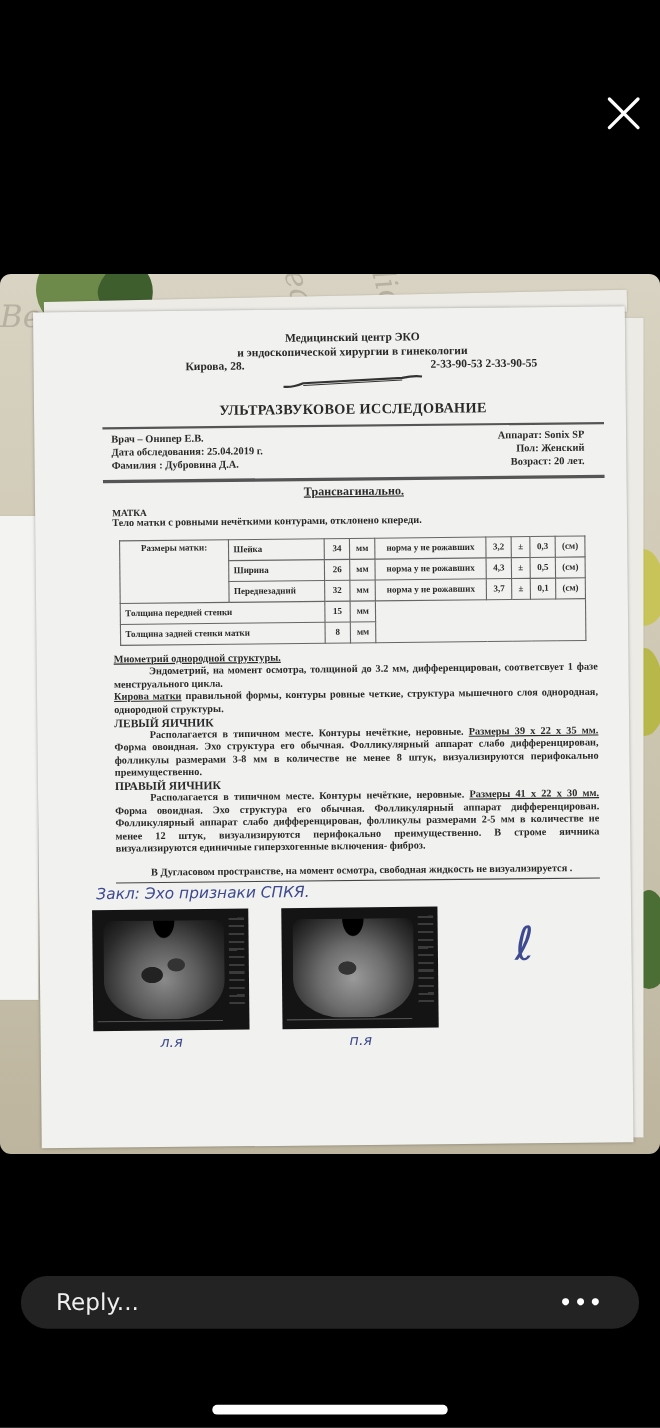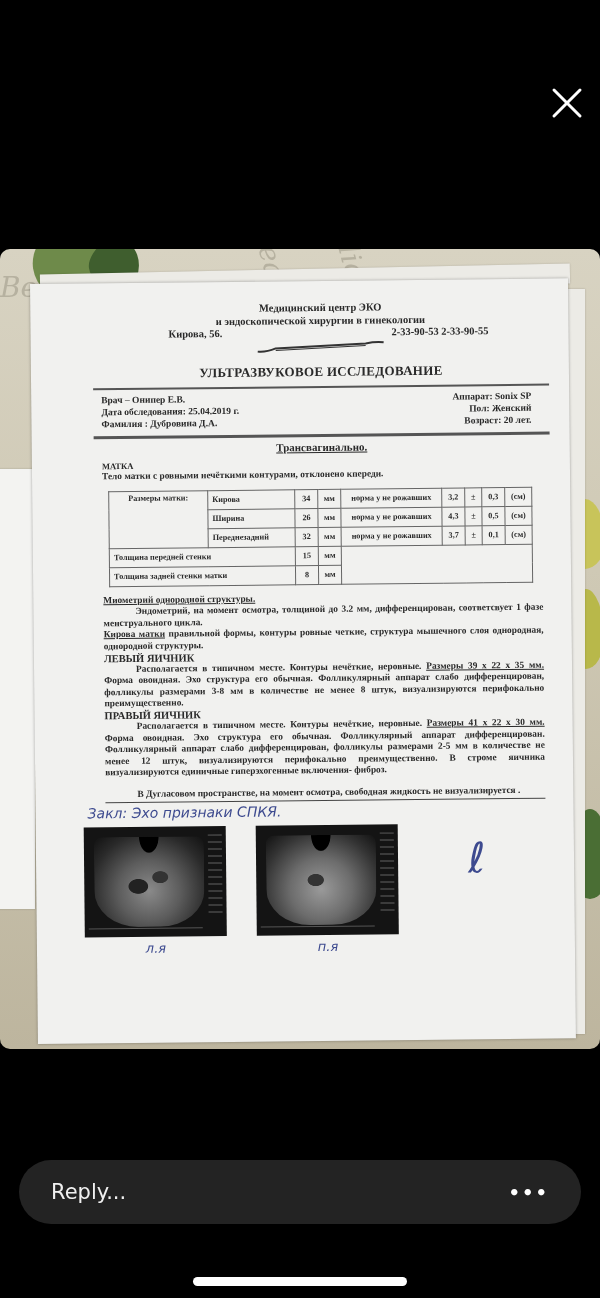--- a/index.html
+++ b/index.html
@@ -64,21 +64,21 @@
                 radial-gradient(ellipse at 60% 45%, #333 0 8%, transparent 9%),
                 radial-gradient(ellipse at 50% 60%, #8a8a8a 0%, #5c5c5c 40%, #2a2a2a 75%, #111 100%);
     border-radius:8px 8px 40% 40%;
   }
   .us .bar { position:absolute; left:4px; bottom:3px; right:24px; height:5px; border-top:1px solid #555; }
   .us .side { position:absolute; right:4px; top:8px; width:14px; height:80px;
     background:repeating-linear-gradient(180deg,#555 0 2px,transparent 2px 7px); opacity:.6; }
   .us-label { text-align:center; font-size:13px; margin-top:4px; }
 
   .reply-bar {
-    position:absolute; left:19px; top:1160px; width:562px; height:64px; border-radius:32px;
+    position:absolute; left:19px; top:1160px; width:562px; height:48px; border-radius:32px;
     background:#232323; display:flex; align-items:center; justify-content:space-between;
     padding:16px 32px; box-sizing:border-box; cursor:text;
   }
   .reply-text { color:#f0f0f0; font-family:"DejaVu Sans", sans-serif; font-size:21px; }
   .more-btn { color:#fff; font-size:18px; letter-spacing:2px; font-family:"DejaVu Sans", sans-serif; font-weight:bold; cursor:pointer; }
   .home-indicator {
     position:absolute; left:193px; top:1277px; width:214px; height:9px; border-radius:5px; background:#fff;
   }
 </style>
 </head>
@@ -104,21 +104,21 @@
 
   <div class="back-sheet" style="left:-10px;top:220px;width:45px;height:440px;background:#f3f3f1;"></div>
   <div class="back-sheet" style="left:40px;top:20px;width:530px;height:20px;transform:rotate(-1.2deg);"></div>
   <div class="back-sheet" style="left:545px;top:40px;width:40px;height:745px;"></div>
 
   <div class="sheet">
     <div class="doc">
       <div class="center hdr1">Медицинский центр ЭКО</div>
       <div class="center hdr1">и эндоскопической хирургии в гинекологии</div>
       <div class="hdr-row">
-        <span>Кирова, 56.</span>
+        <span>Кирова, 28.</span>
         <span>2-33-90-53   2-33-90-55</span>
       </div>
       <svg class="flourish" viewBox="0 0 130 14">
         <path d="M2 11 Q10 12 20 8 L110 4 Q120 2 128 3" stroke="#333" stroke-width="2" fill="none"></path>
         <path d="M20 10 L110 6" stroke="#333" stroke-width="1" fill="none"></path>
       </svg>
       <div class="center title">УЛЬТРАЗВУКОВОЕ ИССЛЕДОВАНИЕ</div>
       <div class="rule"></div>
 
       <div class="meta">
@@ -136,21 +136,21 @@
       <div class="rule" style="border-top-width:3px;"></div>
 
       <div class="center sub u">Трансвагинально.</div>
       <div class="small">МАТКА</div>
       <div class="p">Тело матки с ровными нечёткими контурами, отклонено кпереди.</div>
 
       <table class="dims">
         <tbody>
             <tr>
           <td rowspan="3" style="vertical-align:top;text-align:center;width:90px;">Размеры матки:</td>
-          <td style="width:78px;">Кирова</td>
+          <td style="width:78px;">Шейка</td>
           <td class="tc" style="width:14px;">34</td>
           <td class="tc" style="width:14px;">мм</td>
           <td class="tc">норма у не рожавших</td>
           <td class="tc" style="width:14px;">3,2</td>
           <td class="tc" style="width:8px;">±</td>
           <td class="tc" style="width:14px;">0,3</td>
           <td class="tc" style="width:18px;">(см)</td>
         </tr>
         <tr>
           <td>Ширина</td>

